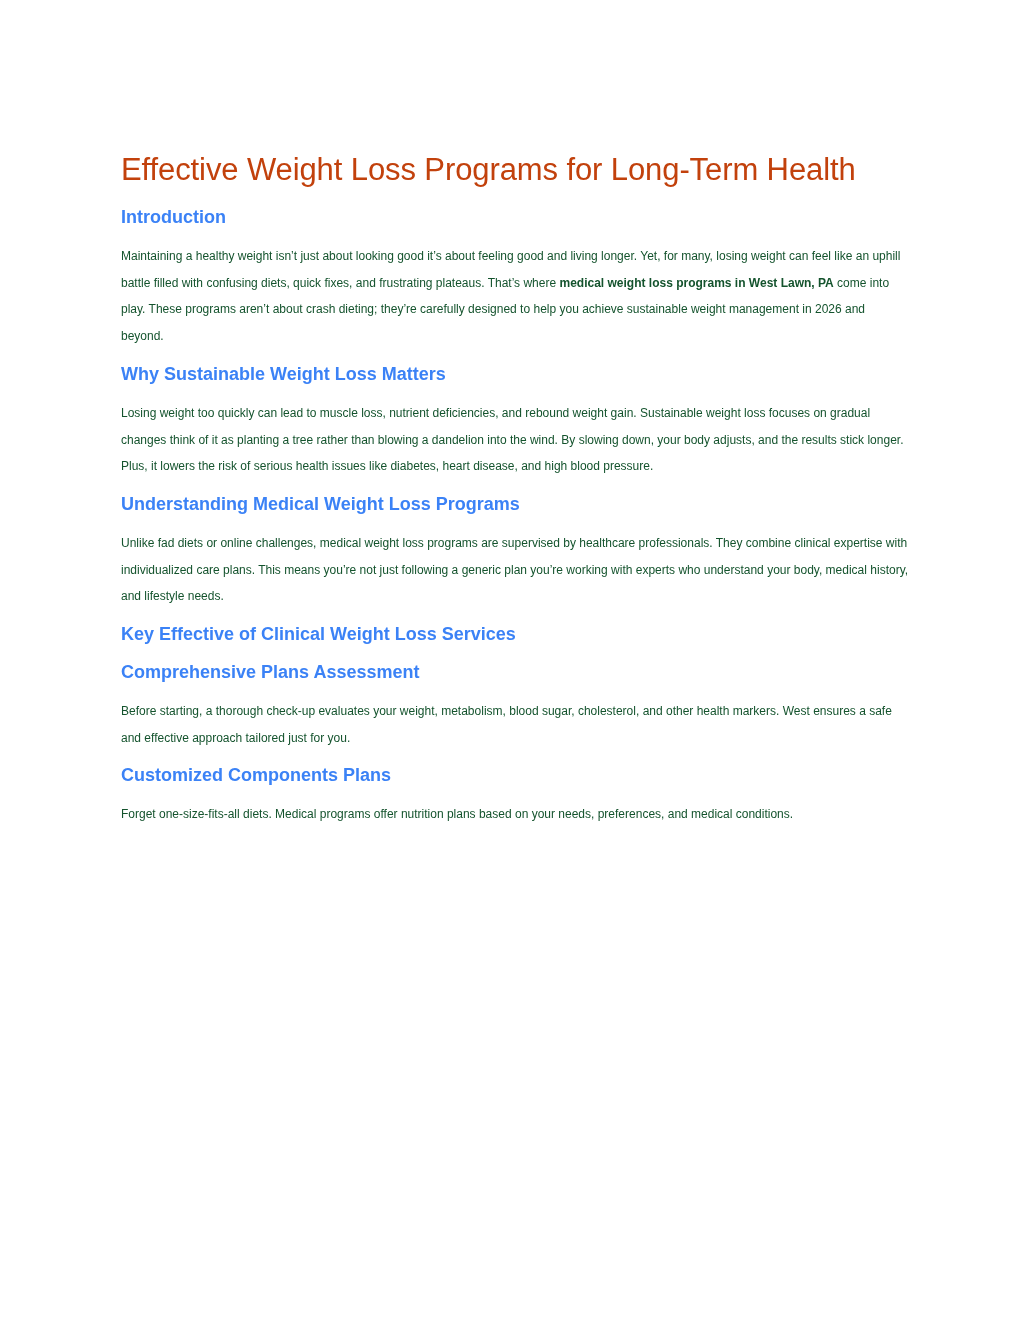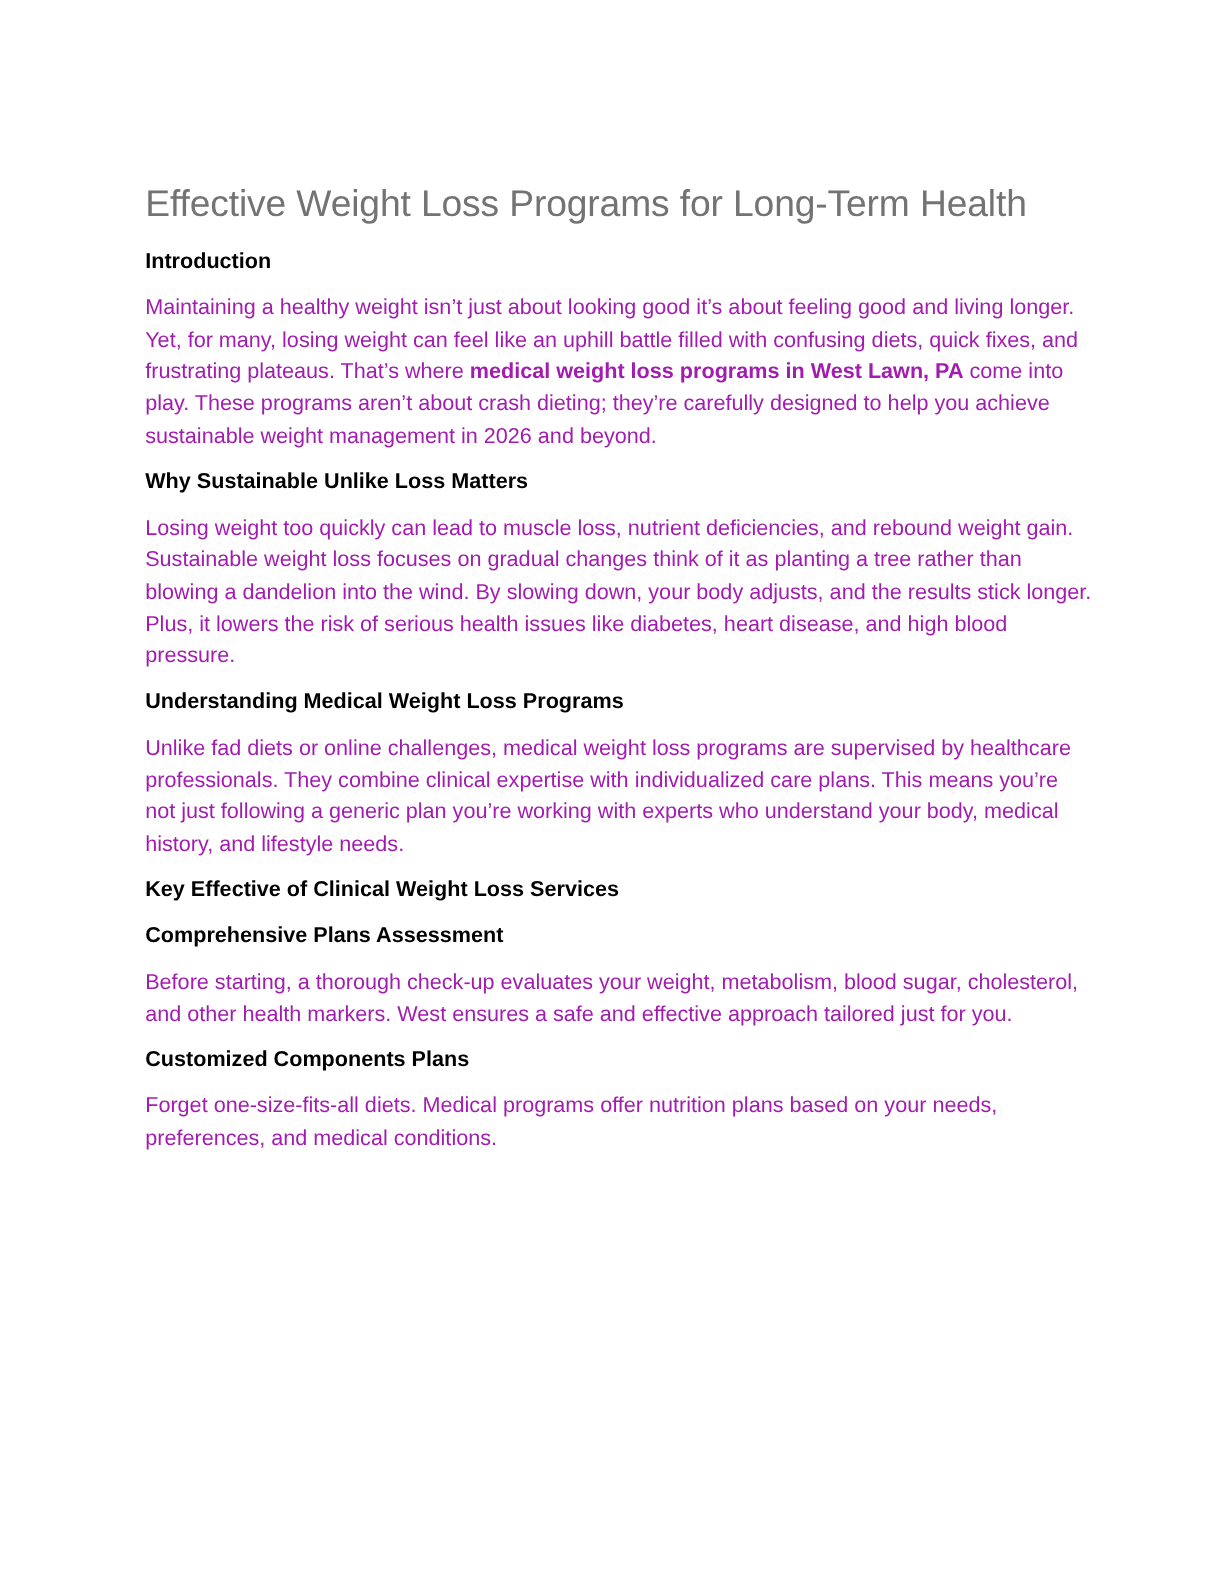--- a/index.html
+++ b/index.html
@@ -19,54 +19,54 @@
       position: absolute;
       left: 121px;
       top: 148px;
       width: 790px;
     }
     .title {
       font-family: "Liberation Sans", sans-serif;
       font-weight: normal;
       font-size: 31px;
       line-height: 44px;
-      color: #737373;
+      color: #c2410c;
       margin: 0 0 13px 0;
       letter-spacing: -0.1px;
     }
     .heading {
       font-weight: bold;
       font-size: 18px;
       line-height: 24px;
       margin: 0 0 14px 0;
-      color: #000000;
+      color: #3b82f6;
     }
     .para {
-      font-size: 18px;
+      font-size: 12px;
       line-height: 26.7px;
       margin: 0 0 12px 0;
-      color: #a21caf;
+      color: #14532d;
     }
     .para b {
       font-weight: bold;
     }
   </style>
 </head>
 <body>
 
 <div class="page">
   <h1 class="title">Effective Weight Loss Programs for Long-Term Health</h1>
 
   <section>
     <div class="heading">Introduction</div>
     <p class="para"><span>Maintaining a healthy weight isn’t just about looking good it’s about feeling good and living longer. Yet, for many, losing weight can feel like an uphill battle filled with confusing diets, quick fixes, and frustrating plateaus. That’s where </span><b>medical weight loss programs in West Lawn, PA</b><span> come into play. These programs aren’t about crash dieting; they’re carefully designed to help you achieve sustainable weight management in 2026 and beyond.</span></p>
   </section>
 
   <section>
-    <div class="heading">Why Sustainable Unlike Loss Matters</div>
+    <div class="heading">Why Sustainable Weight Loss Matters</div>
     <p class="para">Losing weight too quickly can lead to muscle loss, nutrient deficiencies, and rebound weight gain. Sustainable weight loss focuses on gradual changes think of it as planting a tree rather than blowing a dandelion into the wind. By slowing down, your body adjusts, and the results stick longer. Plus, it lowers the risk of serious health issues like diabetes, heart disease, and high blood pressure.</p>
   </section>
 
   <section>
     <div class="heading">Understanding Medical Weight Loss Programs</div>
     <p class="para">Unlike fad diets or online challenges, medical weight loss programs are supervised by healthcare professionals. They combine clinical expertise with individualized care plans. This means you’re not just following a generic plan you’re working with experts who understand your body, medical history, and lifestyle needs.</p>
   </section>
 
   <section>
     <div class="heading">Key Effective of Clinical Weight Loss Services</div>

